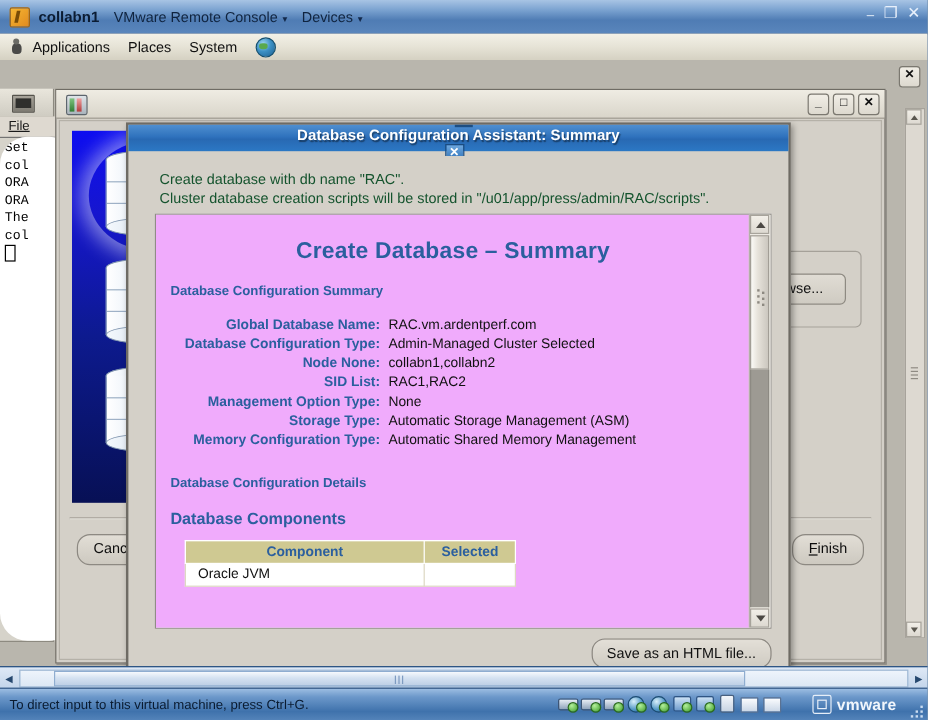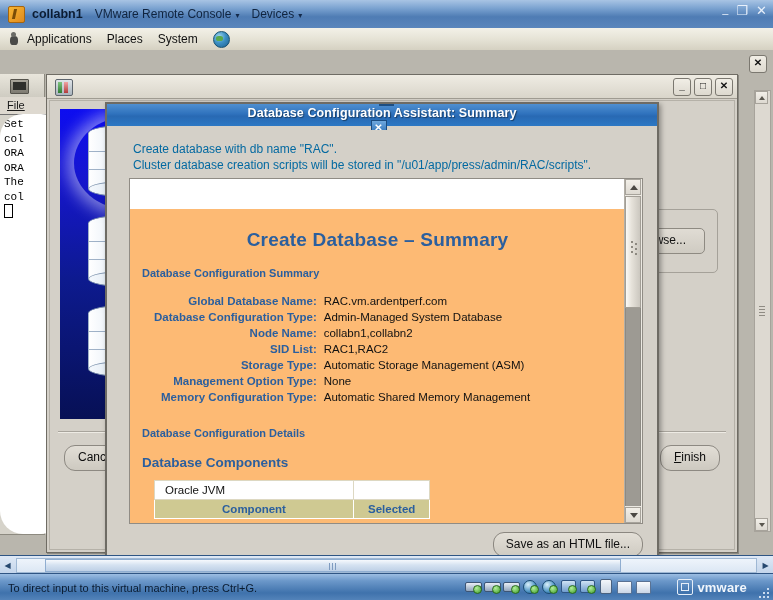--- a/index.html
+++ b/index.html
@@ -223,29 +223,29 @@
     width:14px;height:14px;margin-right:7px;
     background:linear-gradient(to bottom,#6fa8de,#2b6fb6);
     border:1px solid #1b4c80;color:#fff;font-size:10px;font-weight:bold;
     text-align:center;line-height:13px;
   }
   .modal-body{
     position:absolute;left:4px;top:26px;right:4px;bottom:4px;background:#d4d0c8;
   }
   .lead{
     position:absolute;left:22px;top:12px;right:10px;
-    font-size:12px;color:#0369a1;line-height:15.5px;
+    font-size:12px;color:#14532d;line-height:15.5px;
   }
   .doc-frame{
     position:absolute;left:18px;top:48px;right:10px;height:344px;
     background:#ffffff;border:1px solid #908c85;
   }
   .doc-scroll{
     position:absolute;left:0;top:0;right:17px;bottom:0;
-    background:#fdba74;overflow:hidden;margin-top:30px;
+    background:#f0abfc;overflow:hidden;
   }
   .doc{
     position:absolute;left:0;top:0;right:0;padding:8px 12px 0 12px;
   }
   .doc h1{
     margin:12px 0 16px 0;text-align:center;color:#2b5f9e;
     font-size:19px;font-weight:bold;letter-spacing:.2px;
   }
   .doc h2{
     margin:0 0 14px 0;color:#2b5f9e;font-size:11px;font-weight:bold;
@@ -547,55 +547,55 @@
                 <h1>Create Database – Summary</h1>
                 <h2>Database Configuration Summary</h2>
                 <table class="kv">
                   <tbody>
                       <tr>
                     <td class="k">Global Database Name:</td>
                     <td class="v">RAC.vm.ardentperf.com</td>
                   </tr>
                   <tr>
                     <td class="k">Database Configuration Type:</td>
-                    <td class="v">Admin-Managed System Database</td>
+                    <td class="v">Admin-Managed Cluster Selected</td>
                   </tr>
                   <tr>
-                    <td class="k">Node Name:</td>
+                    <td class="k">Node None:</td>
                     <td class="v">collabn1,collabn2</td>
                   </tr>
                   <tr>
                     <td class="k">SID List:</td>
                     <td class="v">RAC1,RAC2</td>
                   </tr>
                   <tr>
+                    <td class="k">Management Option Type:</td>
+                    <td class="v">None</td>
+                  </tr>
+                  <tr>
                     <td class="k">Storage Type:</td>
                     <td class="v">Automatic Storage Management (ASM)</td>
-                  </tr>
-                  <tr>
-                    <td class="k">Management Option Type:</td>
-                    <td class="v">None</td>
                   </tr>
                   <tr>
                     <td class="k">Memory Configuration Type:</td>
                     <td class="v">Automatic Shared Memory Management</td>
                   </tr>
                 </tbody>
                   </table>
                 <h2 style="margin-top:22px">Database Configuration Details</h2>
                 <h3>Database Components</h3>
                 <table class="comp">
                   <tbody>
                       <tr>
+                    <th style="width:170px">Component</th>
+                    <th>Selected</th>
+                  </tr>
+                  <tr>
                     <td>Oracle JVM</td>
                     <td></td>
-                  </tr>
-                  <tr>
-                    <th style="width:170px">Component</th>
-                    <th>Selected</th>
                   </tr>
                 </tbody>
                   </table>
               </div>
             </div>
             <div class="vscroll">
               <div class="vs-arrow up">
                   <i></i>
                 </div>
               <div class="vs-thumb">

